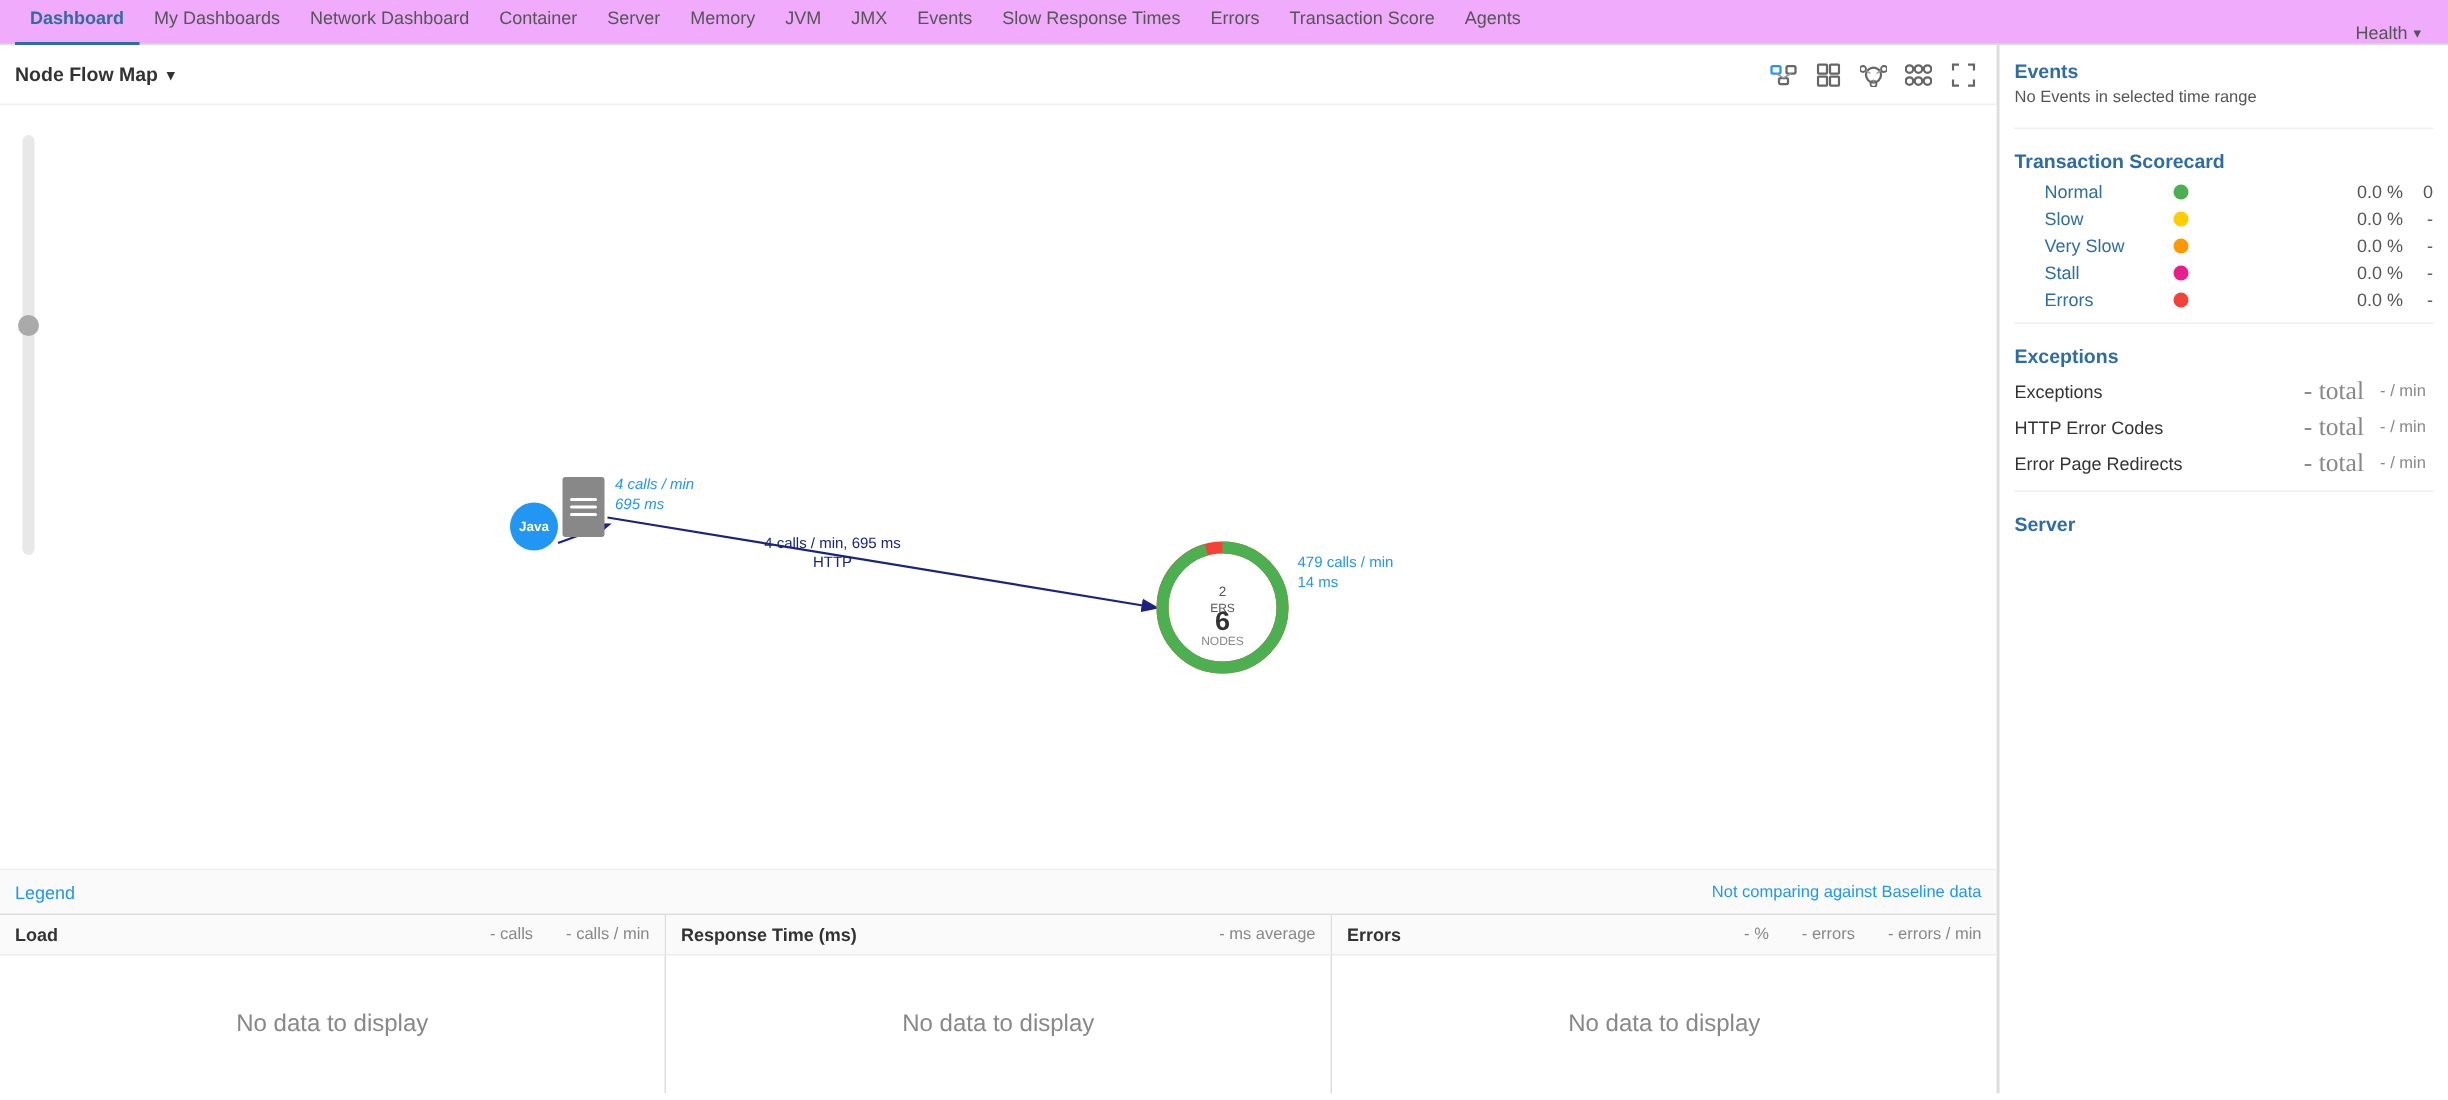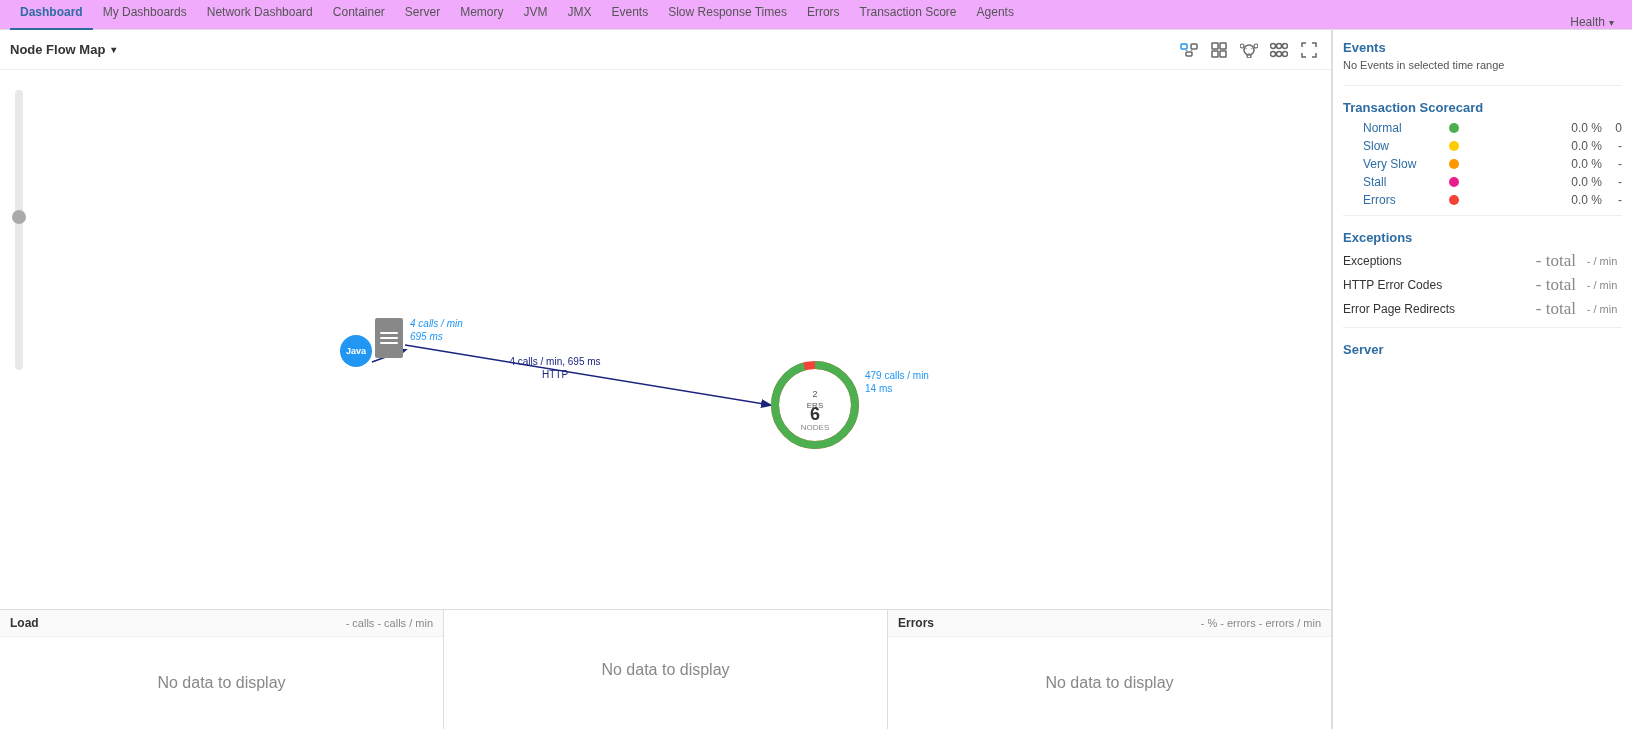--- a/index.html
+++ b/index.html
@@ -254,21 +254,21 @@
     }
     .bottom-panel-title {
       font-size: 12px;
       font-weight: bold;
       color: #333;
     }
     .bottom-panel-meta {
       font-size: 11px;
       color: #888;
       display: flex;
-      gap: 3px;
+      gap: 22px;
       align-items: center;
     }
     .no-data {
       flex: 1;
       display: flex;
       align-items: center;
       justify-content: center;
       font-size: 16px;
       color: #888;
     }
@@ -528,35 +528,45 @@
           <text x="45" y="70" class="donut-inner-label">NODES</text>
         </svg>
 
         
         <span class="center-node-label">479 calls / min</span>
         <span class="center-node-label-2">14 ms</span>
       </div>
 
     </div>
 
+    <div class="legend-bar">
+      <span class="nav-tab" style="height:auto;padding:0;border:none;color:#2196f3;cursor:pointer;">Legend</span>
+      <span style="color:#2196f3;cursor:pointer;">Not comparing against Baseline data</span>
+    </div>
 
     <div class="bottom-panels">
 
       <div class="bottom-panel">
         <div class="bottom-panel-header">
           <span class="bottom-panel-title">Load</span>
           <div class="bottom-panel-meta">
             <span>- calls</span>
             <span>- calls / min</span>
           </div>
         </div>
         <div class="no-data">No data to display</div>
       </div>
 
       <div class="bottom-panel">
+        <div class="bottom-panel-header">
+          <span class="bottom-panel-title">Response Time (ms)</span>
+          <div class="bottom-panel-meta">
+            <span>- ms average</span>
+          </div>
+        </div>
         <div class="no-data">No data to display</div>
       </div>
 
       <div class="bottom-panel">
         <div class="bottom-panel-header">
           <span class="bottom-panel-title">Errors</span>
           <div class="bottom-panel-meta">
             <span>- %</span>
             <span>- errors</span>
             <span>- errors / min</span>

